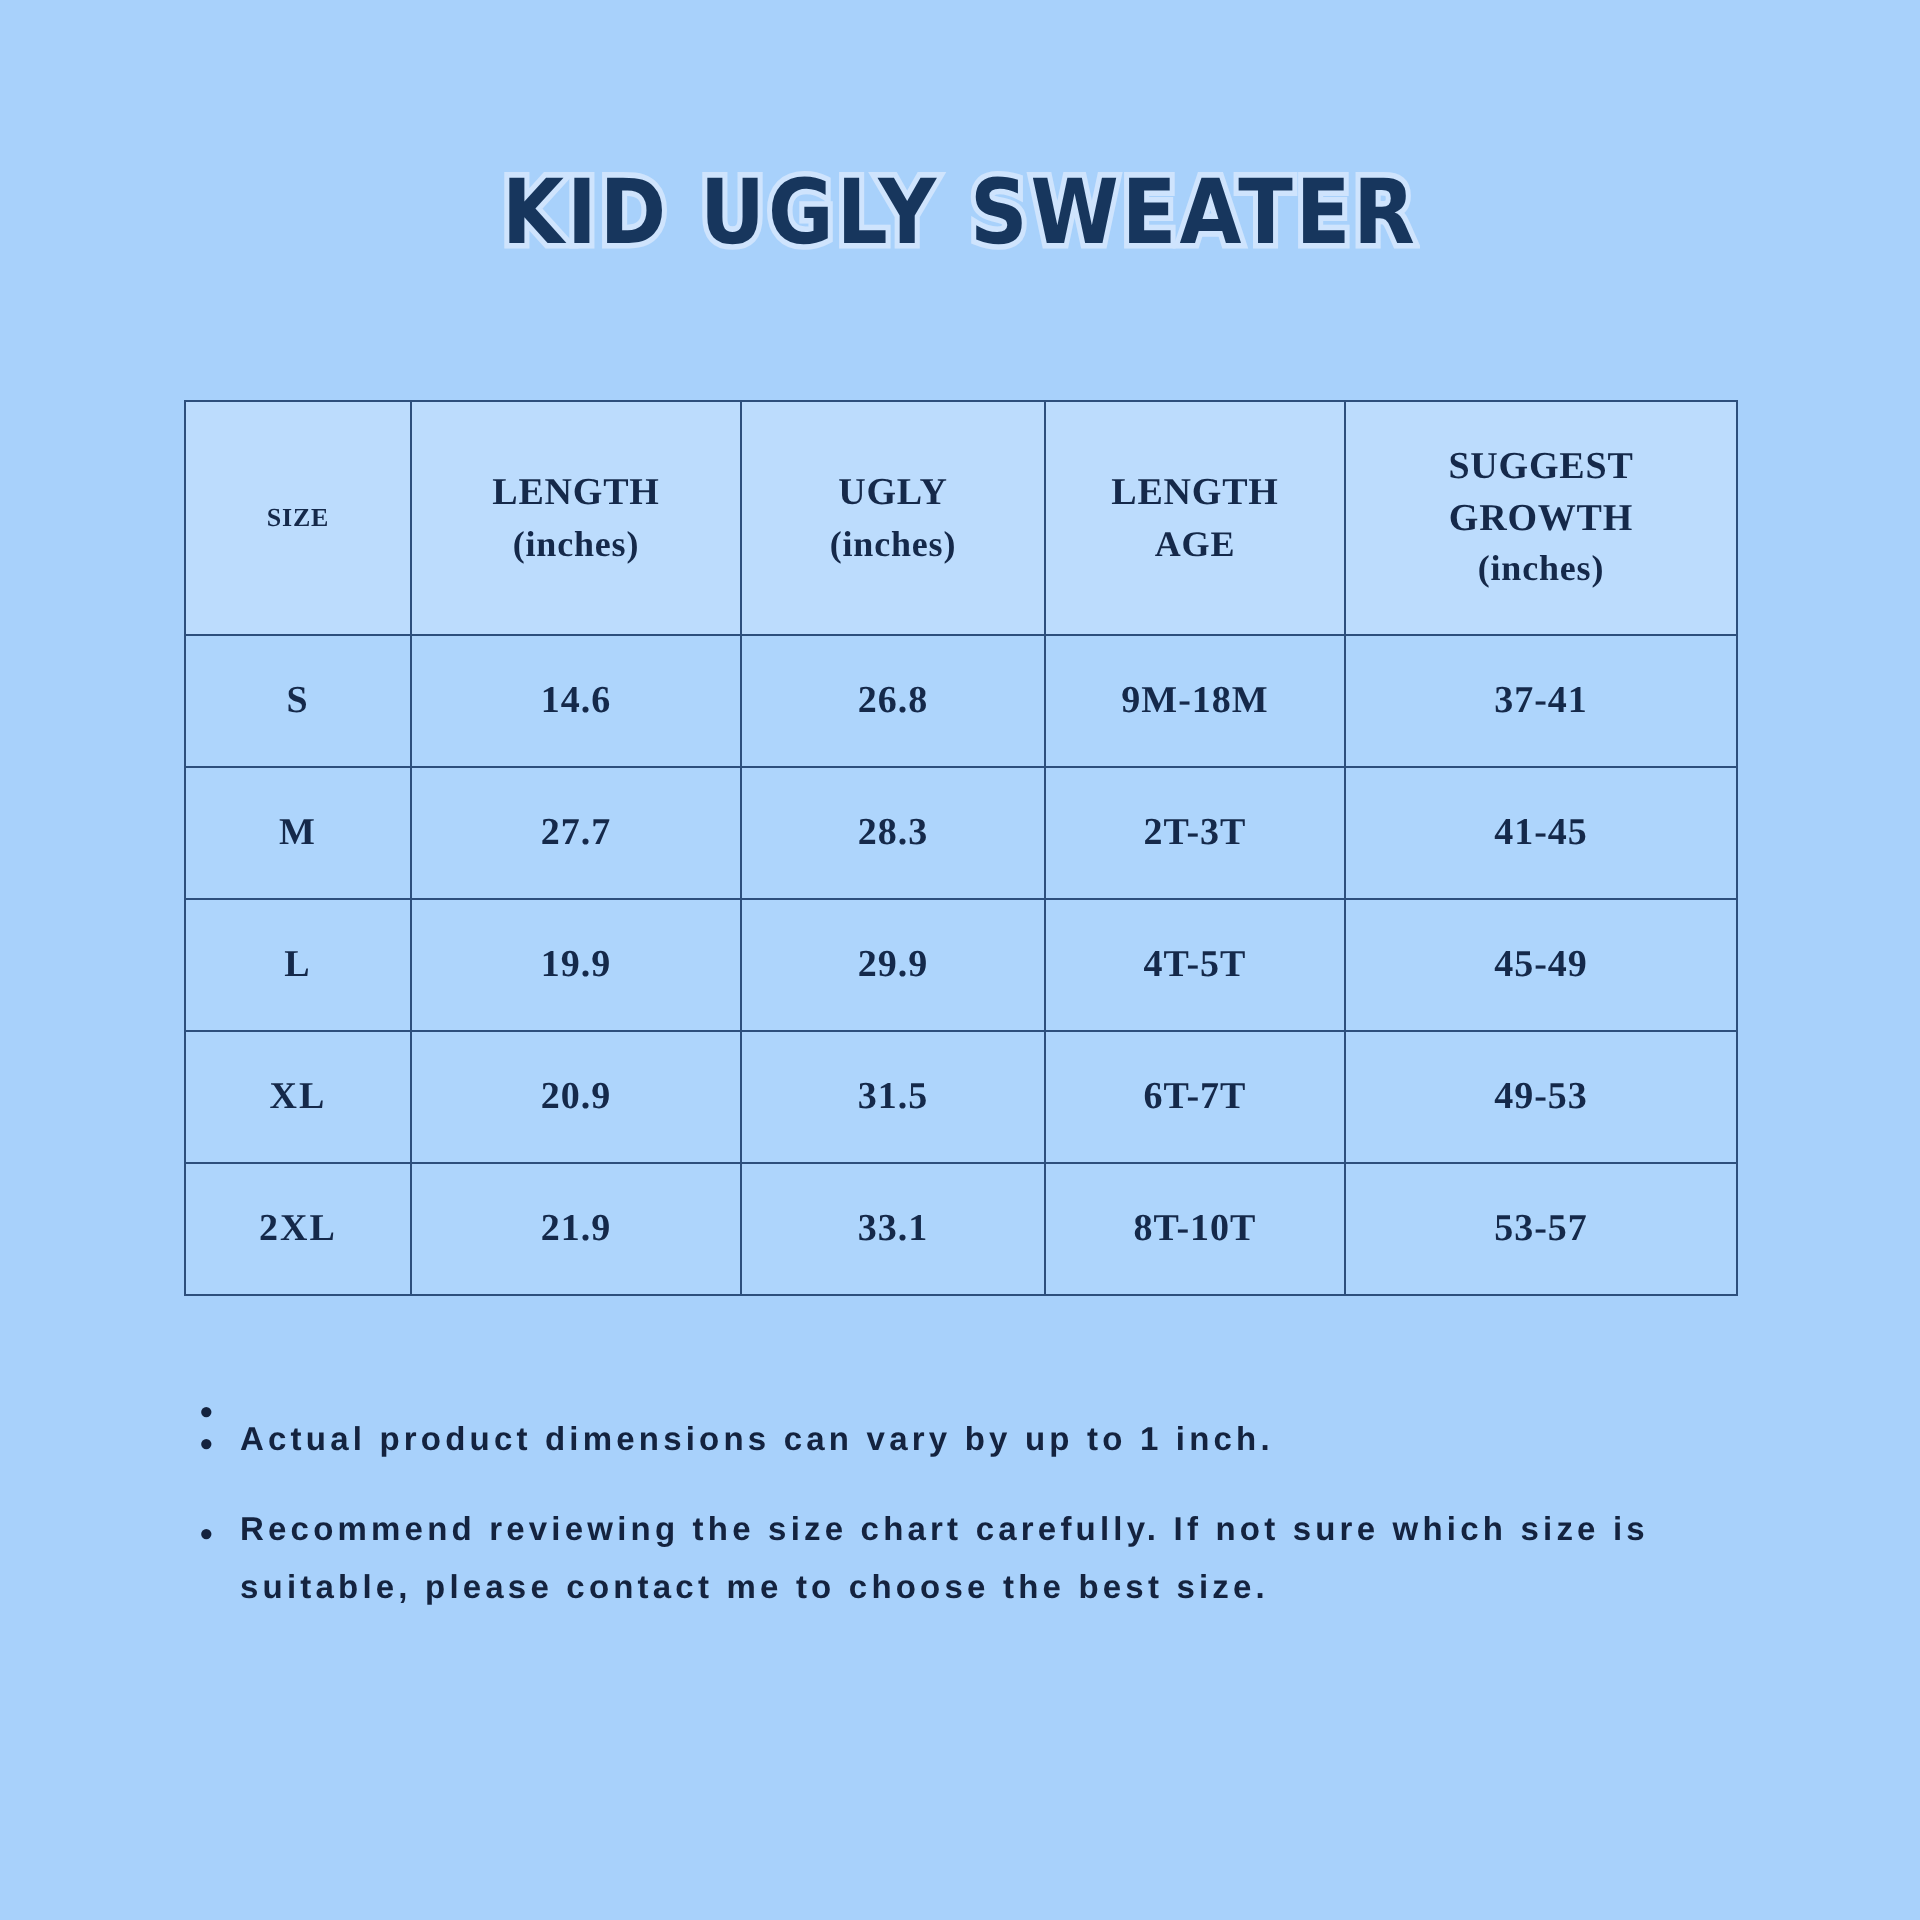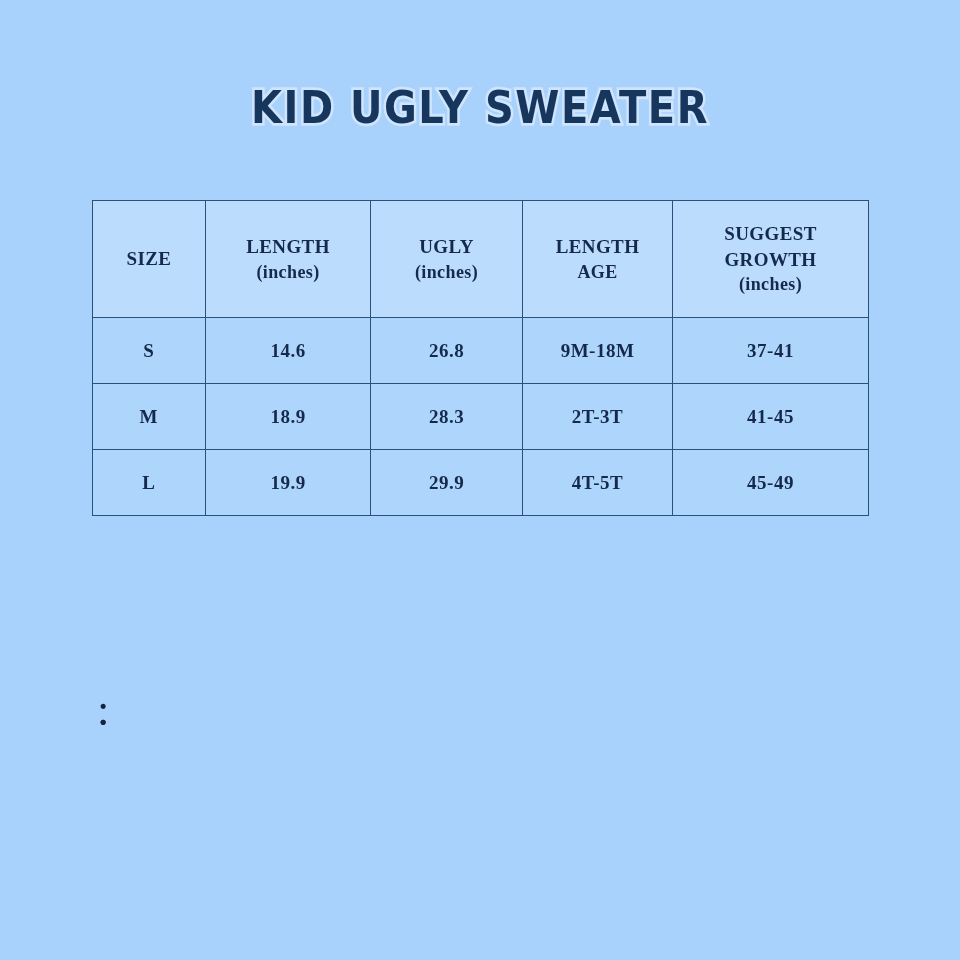--- a/index.html
+++ b/index.html
@@ -69,21 +69,21 @@
     height: 104px;
     padding: 6px 4px;
     letter-spacing: 0.4px;
   }
   thead th .sub {
     display: block;
     font-size: 18px;
     font-weight: bold;
   }
   thead th.size-col {
-    font-size: 19px;
+    font-size: 13px;
   }
   tbody td {
     background: #aed5fc;
     font-family: "Liberation Serif", serif;
     font-weight: bold;
     font-size: 19px;
     height: 63px;
     letter-spacing: 0.5px;
   }
   tbody tr td:first-child { letter-spacing: 1px; }
@@ -166,41 +166,57 @@
       <tbody>
         <tr>
           <td>S</td>
           <td>14.6</td>
           <td>26.8</td>
           <td>9M-18M</td>
           <td>37-41</td>
         </tr>
         <tr>
           <td>M</td>
-          <td>18.9</td>
+          <td>27.7</td>
           <td>28.3</td>
           <td>2T-3T</td>
           <td>41-45</td>
         </tr>
         <tr>
           <td>L</td>
           <td>19.9</td>
           <td>29.9</td>
           <td>4T-5T</td>
           <td>45-49</td>
+        </tr>
+        <tr>
+          <td>XL</td>
+          <td>20.9</td>
+          <td>31.5</td>
+          <td>6T-7T</td>
+          <td>49-53</td>
+        </tr>
+        <tr>
+          <td>2XL</td>
+          <td>21.9</td>
+          <td>33.1</td>
+          <td>8T-10T</td>
+          <td>53-57</td>
         </tr>
       </tbody>
     </table>
   </div>
 
   <div class="notes">
     <div class="note">
       <span class="bullet">•</span>
     </div>
     <div class="note">
       <span class="bullet">•</span>
+      <span>Actual product dimensions can vary by up to 1 inch.</span>
     </div>
     <div class="note">
       <span class="bullet">•</span>
+      <span>Recommend reviewing the size chart carefully. If not sure which size is suitable, please contact me to choose the best size.</span>
     </div>
   </div>
 
 </div>
 
 </body></html>

